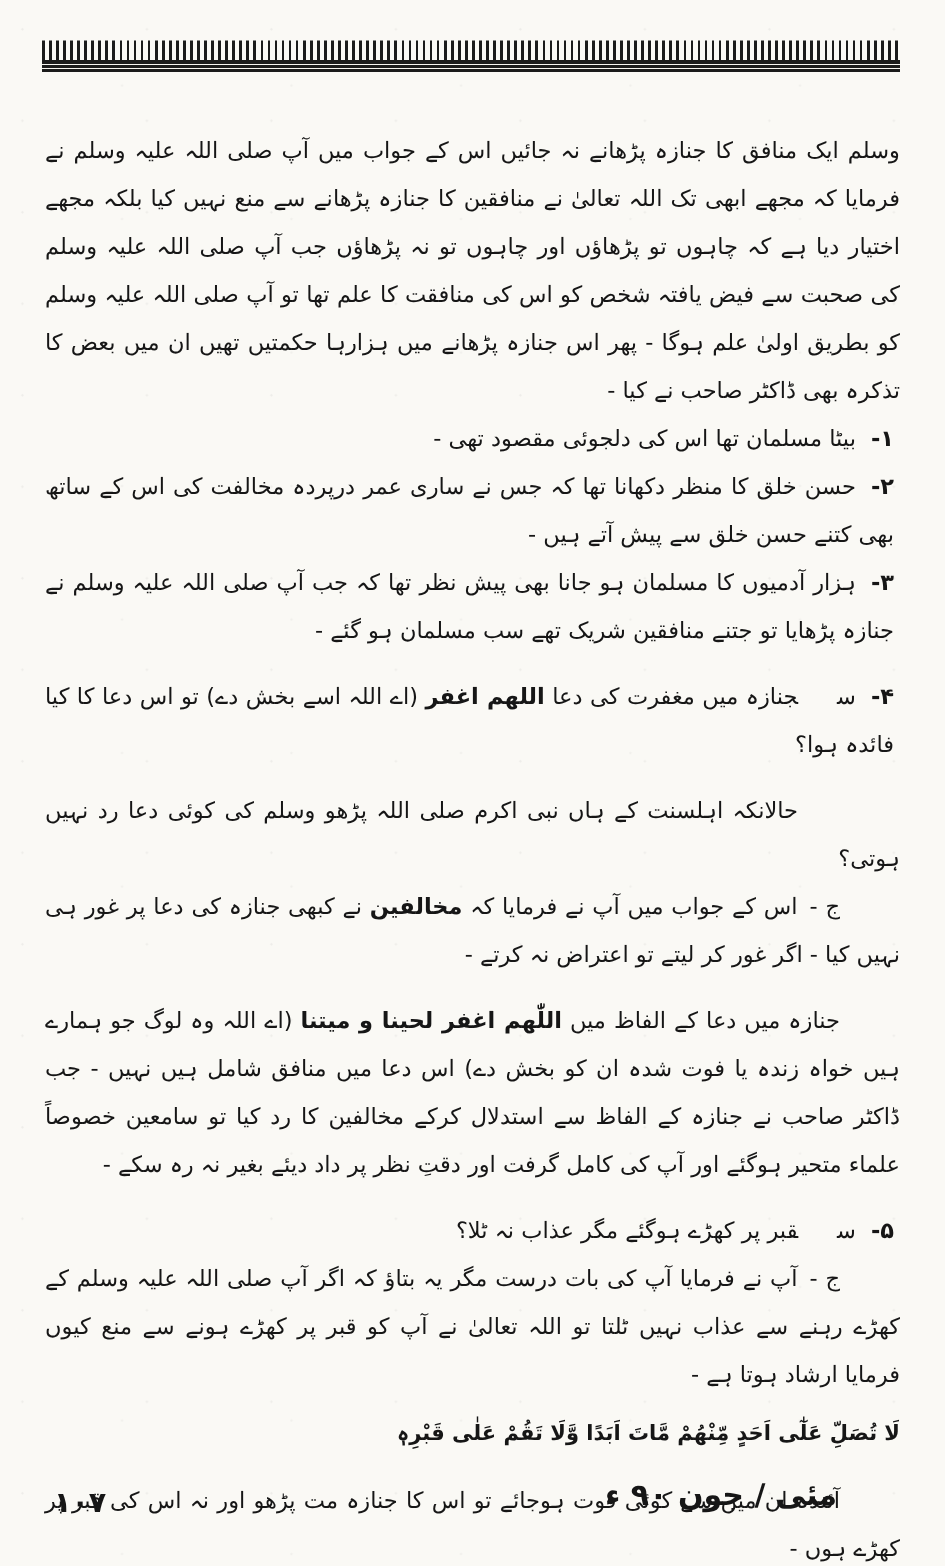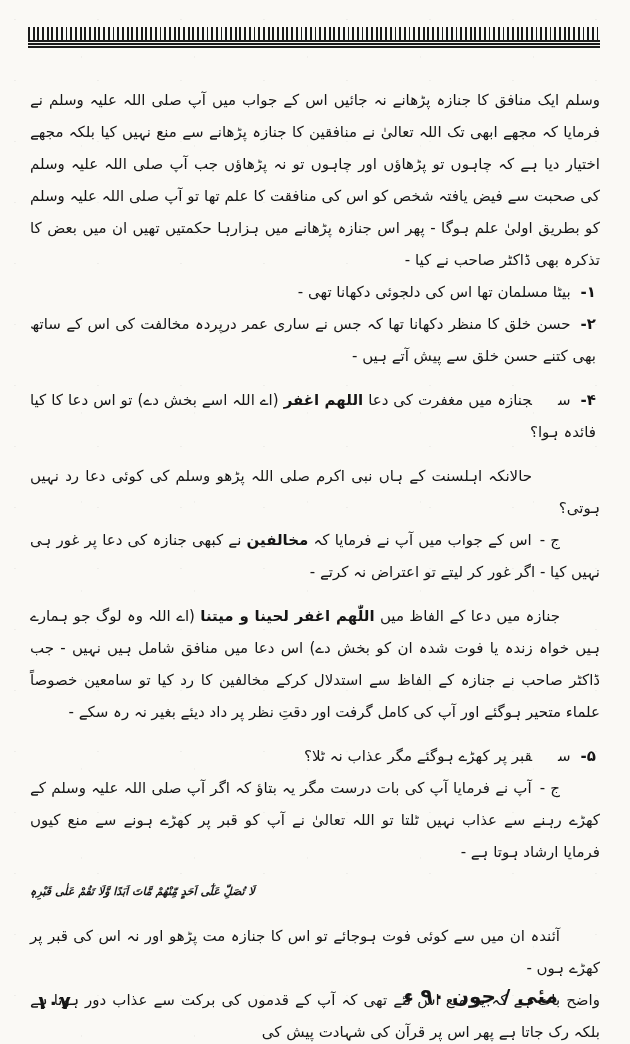--- a/index.html
+++ b/index.html
@@ -40,25 +40,24 @@
   .num{margin-left:10px;font-weight:bold;}
   .qmark{margin-left:26px;}
   .ansmark{margin-left:8px;}
   .ind{text-indent:40px;}
   .ind-lg{text-indent:68px;}
   .mt8{margin-top:12px;}
   .mt12{margin-top:12px;}
   b{font-weight:bold;}
   .verse{
     margin:8px 0 6px 0;
-    text-align:left;
+    text-align:right;
     font-weight:bold;
-    font-size:11px;
+    font-size:14px;
     text-indent:0;
-    font-style:italic;
   }
   .footer-date{
     position:absolute;top:984px;right:72px;
     font-weight:bold;font-size:20px;direction:rtl;
   }
   .page-num{
     position:absolute;top:991px;left:36px;
     font-weight:bold;font-size:19px;
   }
 </style>
@@ -66,24 +65,25 @@
 <body>
 
 <div class="page">
 
   <div class="band"></div>
 
   <div class="content">
 
     <p class="blk">وسلم ایک منافق کا جنازہ پڑھانے نہ جائیں اس کے جواب میں آپ صلی اللہ علیہ وسلم نے فرمایا کہ مجھے ابھی تک اللہ تعالیٰ نے منافقین کا جنازہ پڑھانے سے منع نہیں کیا بلکہ مجھے اختیار دیا ہے کہ چاہوں تو پڑھاؤں اور چاہوں تو نہ پڑھاؤں جب آپ صلی اللہ علیہ وسلم کی صحبت سے فیض یافتہ شخص کو اس کی منافقت کا علم تھا تو آپ صلی اللہ علیہ وسلم کو بطریق اولیٰ علم ہوگا - پھر اس جنازہ پڑھانے میں ہزارہا حکمتیں تھیں ان میں بعض کا تذکرہ بھی ڈاکٹر صاحب نے کیا -</p>
 
-    <p class="blk item"><span class="num">۱-</span><span>بیٹا مسلمان تھا اس کی دلجوئی دکھانا تھی -</span></p>
+    <p class="blk item"><span class="num">۱-</span><span>بیٹا مسلمان تھا اس کی دلجوئی مقصود تھی -</span></p>
 
     <p class="blk item"><span class="num">۲-</span><span>حسن خلق کا منظر دکھانا تھا کہ جس نے ساری عمر درپردہ مخالفت کی اس کے ساتھ بھی کتنے حسن خلق سے پیش آتے ہیں -</span></p>
 
+    <p class="blk item"><span class="num">۳-</span><span>ہزار آدمیوں کا مسلمان ہو جانا بھی پیش نظر تھا کہ جب آپ صلی اللہ علیہ وسلم نے جنازہ پڑھایا تو جتنے منافقین شریک تھے سب مسلمان ہو گئے -</span></p>
 
     <p class="blk item mt8"><span class="num">۴-</span><span class="qmark">س</span><span>جنازہ میں مغفرت کی دعا </span><b>اللھم اغفر</b><span> (اے اللہ اسے بخش دے) تو اس دعا کا کیا فائدہ ہوا؟</span></p>
 
     <p class="blk ind-lg mt8">حالانکہ اہلسنت کے ہاں نبی اکرم صلی اللہ پڑھو وسلم کی کوئی دعا رد نہیں ہوتی؟</p>
 
     <p class="blk ind"><span class="ansmark">ج -</span><span>اس کے جواب میں آپ نے فرمایا کہ </span><b>مخالفین</b><span> نے کبھی جنازہ کی دعا پر غور ہی نہیں کیا - اگر غور کر لیتے تو اعتراض نہ کرتے -</span></p>
 
     <p class="blk ind mt12"><span>جنازہ میں دعا کے الفاظ میں </span><b>اللّٰھم اغفر لحینا و میتنا</b><span> (اے اللہ وہ لوگ جو ہمارے ہیں خواہ زندہ یا فوت شدہ ان کو بخش دے) اس دعا میں منافق شامل ہیں نہیں - جب ڈاکٹر صاحب نے جنازہ کے الفاظ سے استدلال کرکے مخالفین کا رد کیا تو سامعین خصوصاً علماء متحیر ہوگئے اور آپ کی کامل گرفت اور دقتِ نظر پر داد دیئے بغیر نہ رہ سکے -</span></p>
 
     <p class="blk item mt12"><span class="num">۵-</span><span class="qmark">س</span><span>قبر پر کھڑے ہوگئے مگر عذاب نہ ٹلا؟</span></p>

